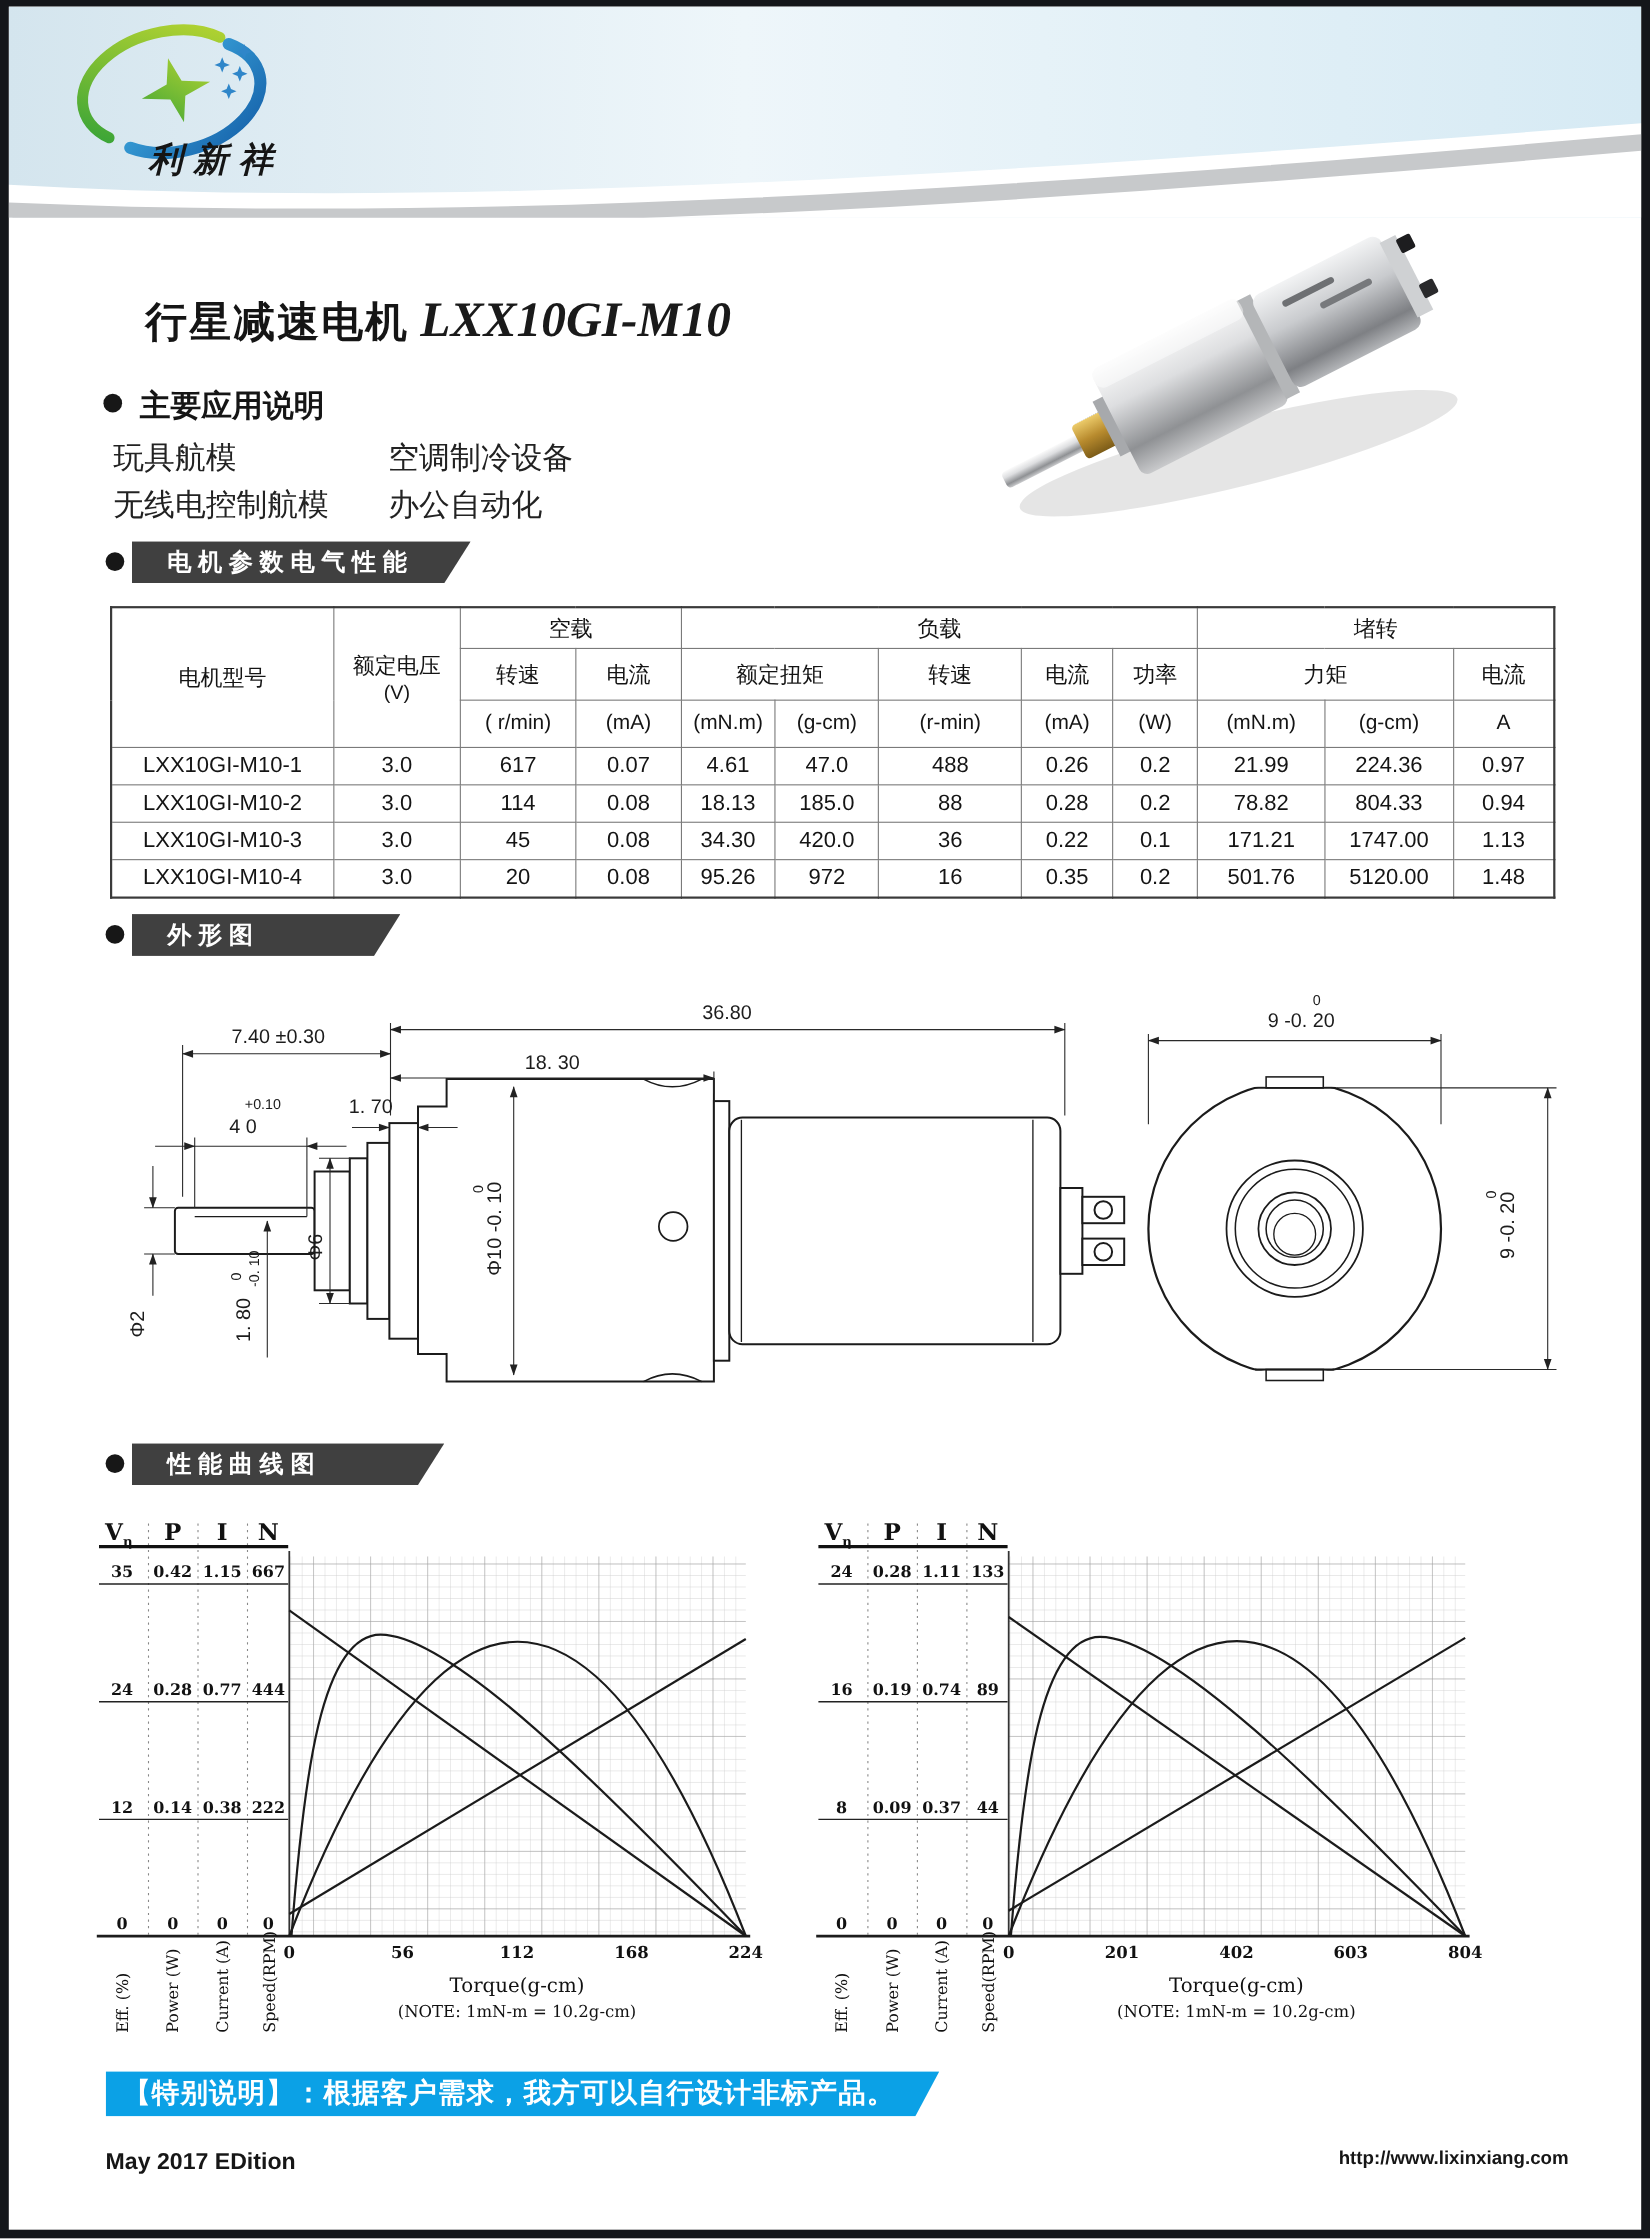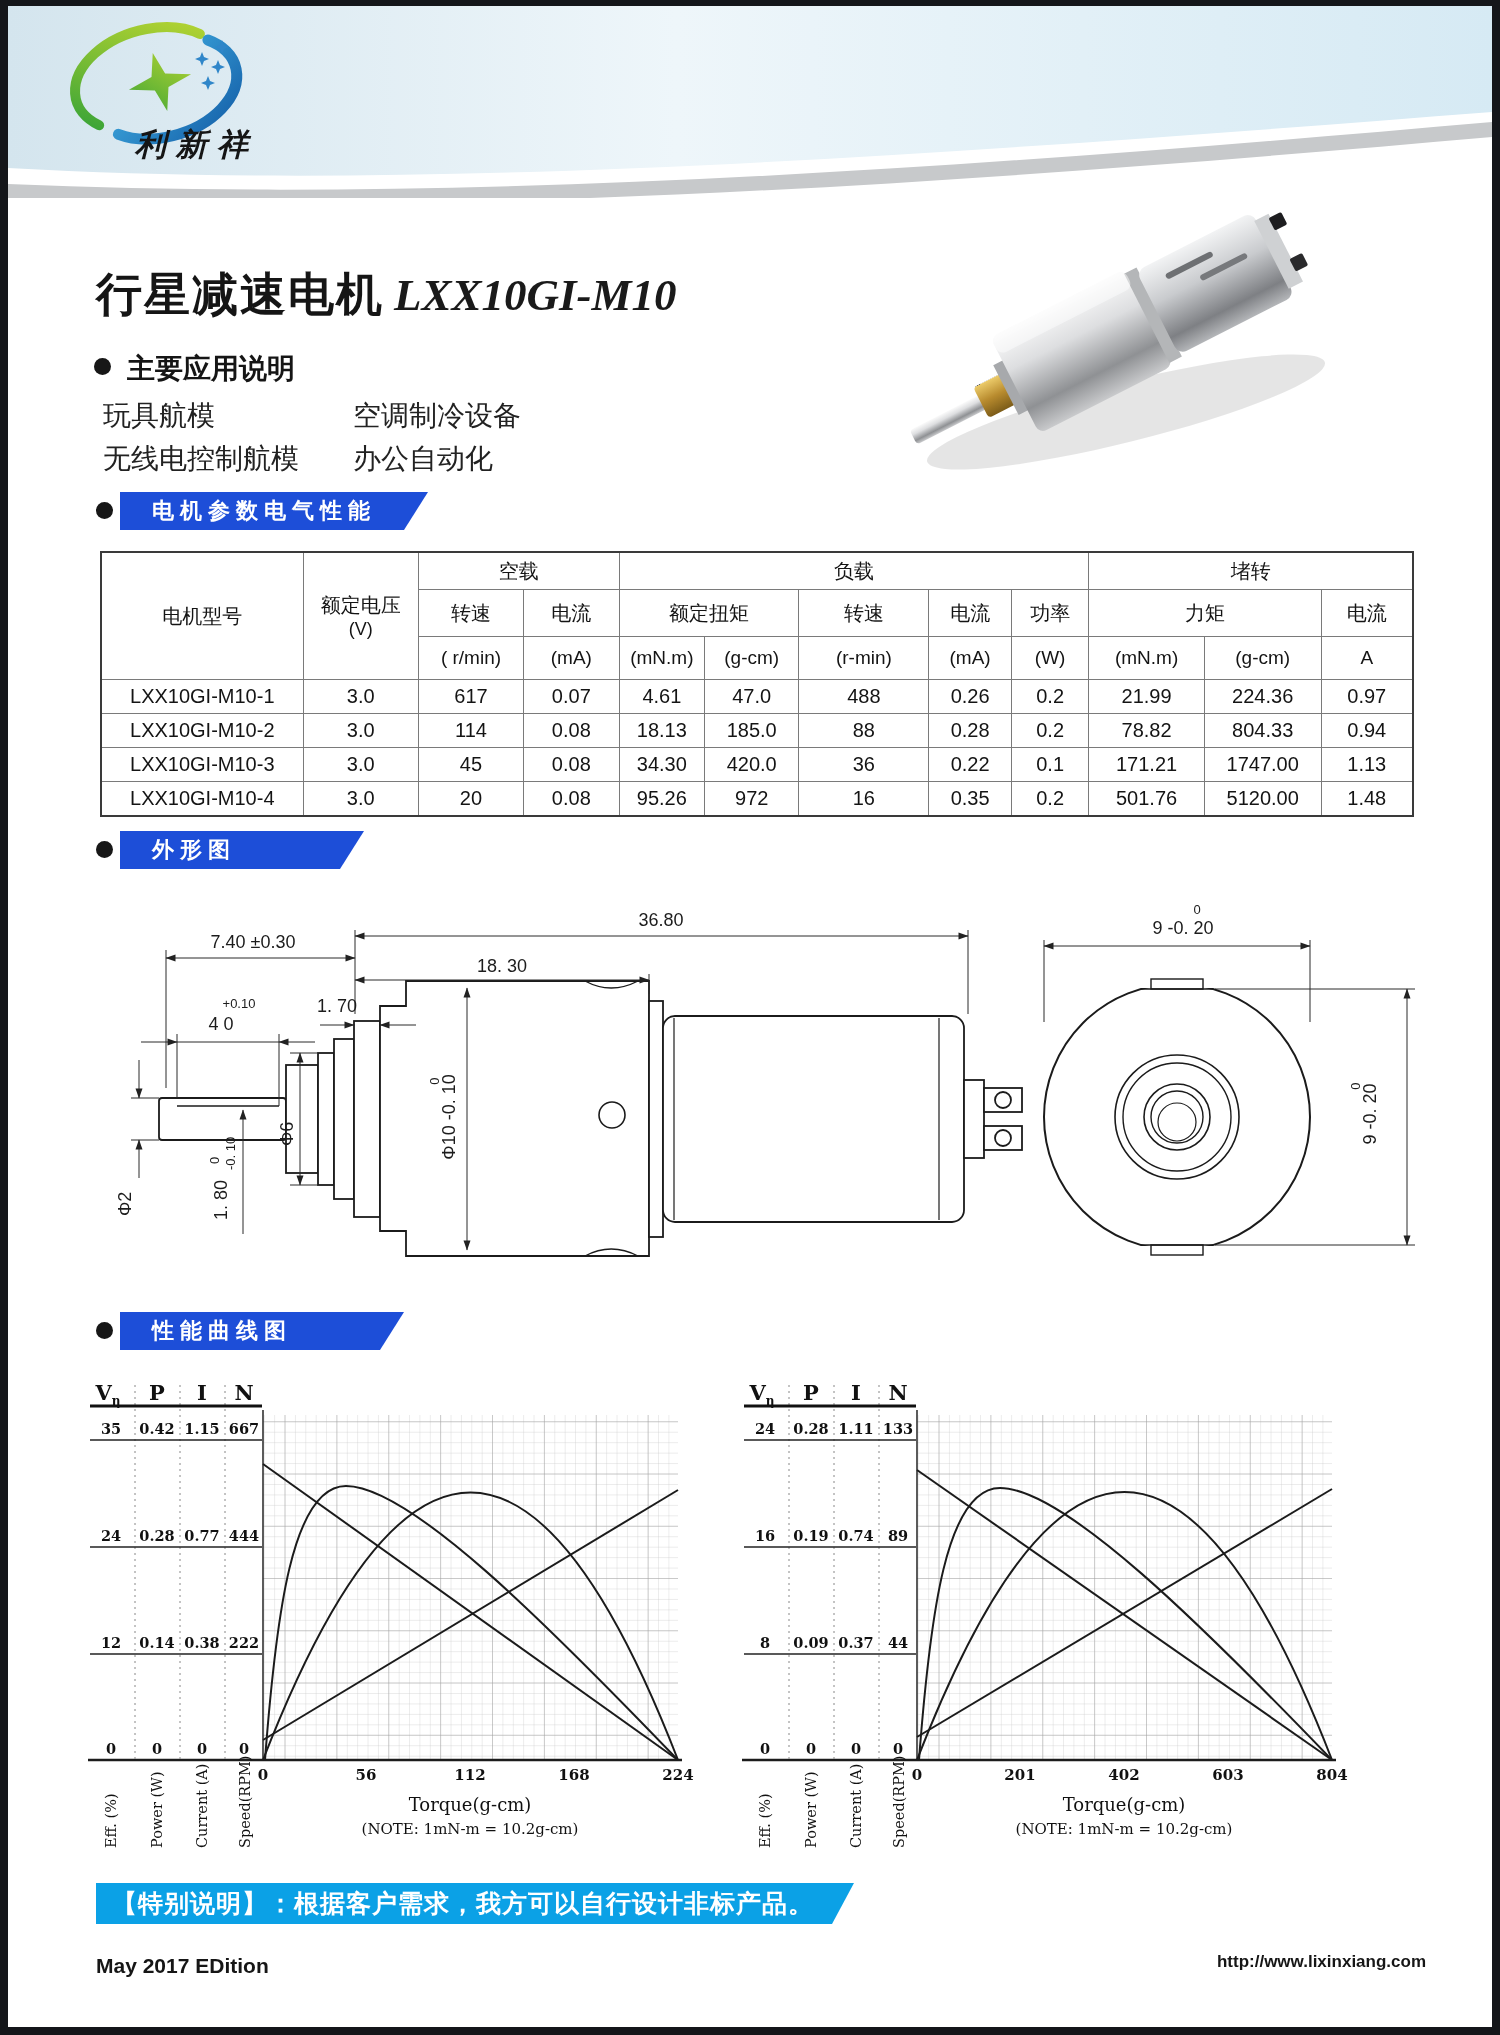--- a/index.html
+++ b/index.html
@@ -10,36 +10,36 @@
   
   .header{position:absolute;left:0;top:0;width:1484px;height:192px;}
   .slogan{position:absolute;left:688px;top:38px;font-family:"Liberation Serif","DejaVu Serif",serif;
           font-weight:bold;font-size:31px;letter-spacing:13px;color:#2e2620;}
   .logo-text{position:absolute;left:50px;top:118px;width:200px;text-align:right;
              font-family:"Liberation Serif","DejaVu Serif",serif;font-weight:bold;
              font-size:31px;letter-spacing:10px;color:#151515;font-style:italic;}
 
   
   .title{position:absolute;left:88px;top:258px;white-space:nowrap;}
-  .title-cn{font-size:46px;font-weight:900;color:#151515;letter-spacing:2px;}
+  .title-cn{font-size:38px;font-weight:900;color:#151515;letter-spacing:2px;margin-left:36px;}
   .title-model{font-family:"Liberation Serif","DejaVu Serif",serif;font-style:italic;
                font-weight:bold;font-size:45px;color:#1a1a1a;margin-left:10px;}
 
   .apps-heading{position:absolute;left:86px;top:344px;font-size:28px;font-weight:800;color:#151515;}
   .apps-heading .dot{display:inline-block;width:17px;height:17px;border-radius:50%;
                      background:#171717;margin-right:16px;vertical-align:3px;}
   .apps-col{position:absolute;top:388px;font-size:28px;color:#222;line-height:43px;}
   .apps-col.c1{left:95px;} .apps-col.c2{left:345px;}
 
   
   .photo{position:absolute;left:850px;top:168px;width:530px;height:330px;}
 
   
   .sec-dot{position:absolute;left:88px;width:17px;height:17px;border-radius:50%;background:#171717;}
-  .sec-banner{position:absolute;left:112px;height:38px;background:#1d4ed8;color:#fff;
+  .sec-banner{position:absolute;left:112px;height:38px;background:#404040;color:#fff;
               font-weight:bold;font-size:22px;line-height:38px;letter-spacing:6px;
               padding:0 52px 0 32px;
               clip-path:polygon(0 0,100% 0,calc(100% - 24px) 100%,0 100%);}
 
   
   .ptable{position:absolute;left:92px;top:545px;width:1314px;border-collapse:collapse;
           table-layout:fixed;text-align:center;color:#141414;
           border:2px solid #3a3a3a;}
   .ptable td{border:1px solid #7a7a7a;font-size:20px;padding:0;}
   .ptable .r1 td{height:36px;}

